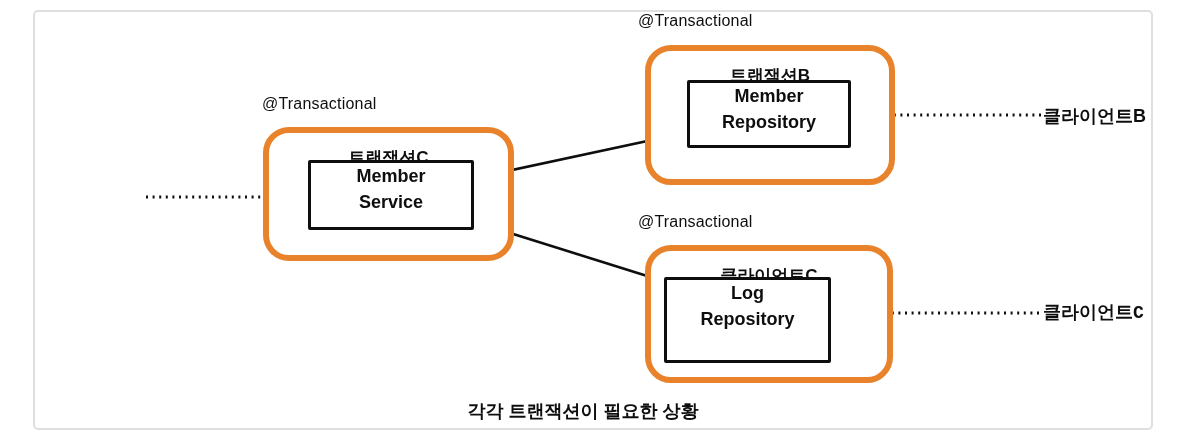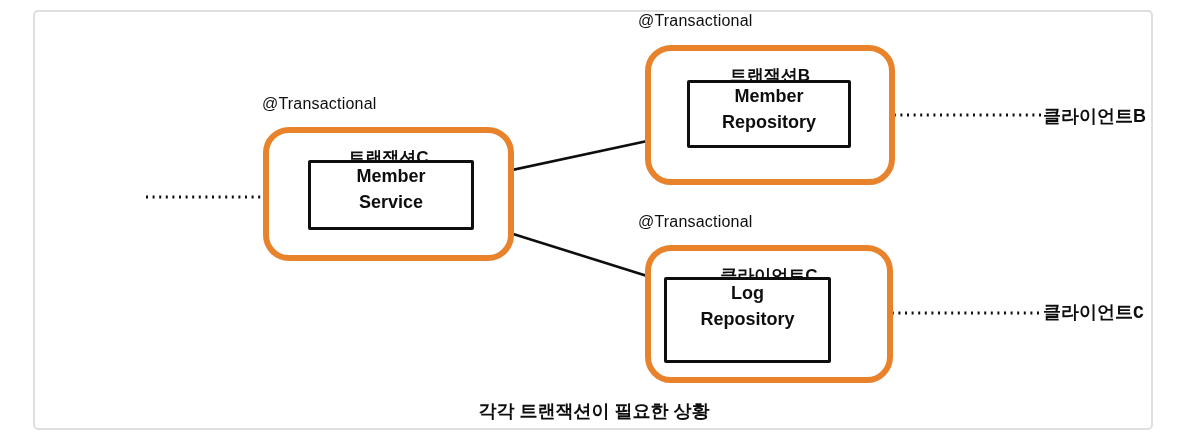--- a/index.html
+++ b/index.html
@@ -41,21 +41,21 @@
   .box-b{left:687px;top:80px;width:164px;height:68px;}
   .box-c{left:664px;top:277px;width:167px;height:86px;}
   .client-label{
     position:absolute;font-size:18px;font-weight:bold;white-space:nowrap;
   }
   .client-a{left:37px;top:185px;}
   .client-b{left:1043px;top:104px;}
   .client-c{left:1043px;top:300px;font-family:Liberation Mono, monospace;}
   .caption{
     position:absolute;left:583px;top:399px;transform:translateX(-50%);
-    font-size:18px;font-weight:bold;white-space:nowrap;margin-left:11px;
+    font-size:18px;font-weight:bold;white-space:nowrap;
   }
   .connector-layer{position:absolute;left:0;top:0;width:1204px;height:448px;pointer-events:none;}
   .solid-line{stroke:var(--ink);stroke-width:2.6;fill:none;}
   .dotted-line{stroke:var(--ink);stroke-width:3;fill:none;stroke-dasharray:2 4.6;}
   .arrowhead{fill:var(--ink);}
 </style>
 </head>
 <body>
 
 <div class="canvas">

